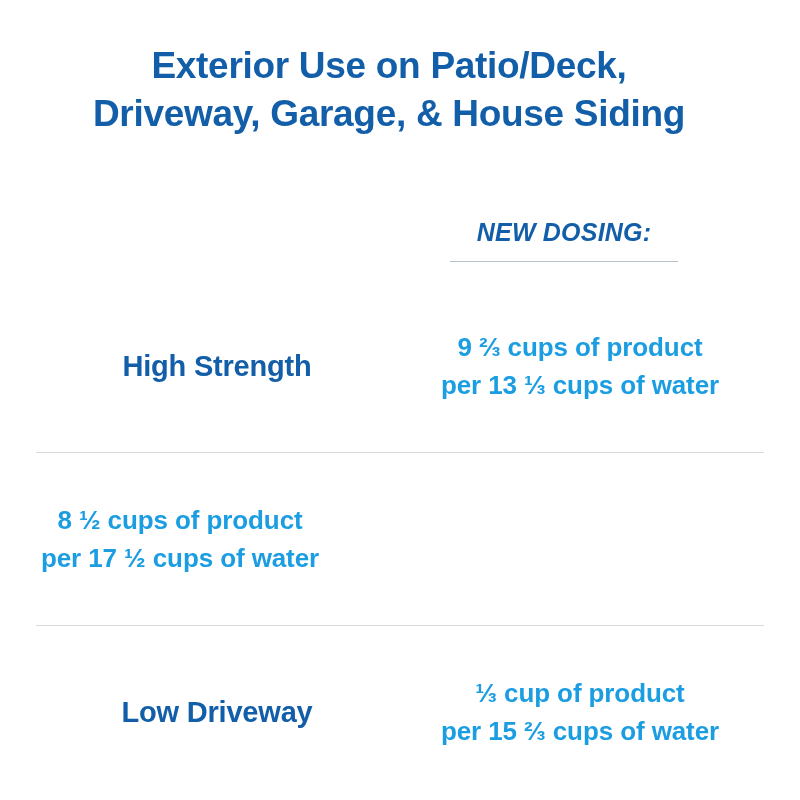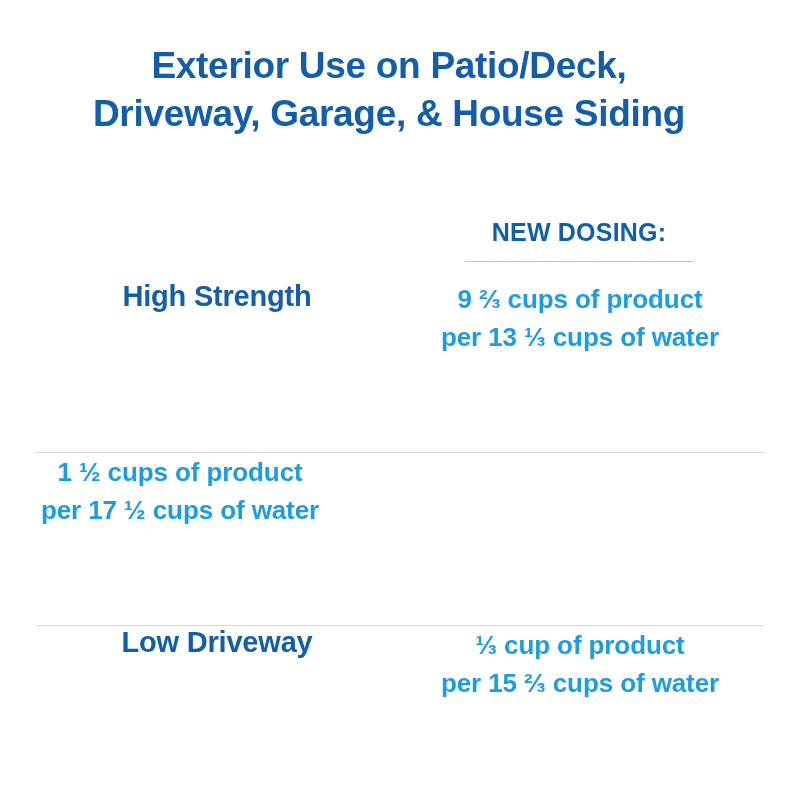--- a/index.html
+++ b/index.html
@@ -30,24 +30,25 @@
     font-weight: bold;
     font-size: 37px;
     line-height: 1.30;
     letter-spacing: -0.3px;
     white-space: nowrap;
   }
 
   
   .dosing-header {
     position: absolute;
-    left: 399px;
+    left: 384px;
     top: 218px;
     width: 360px;
     text-align: center;
+    font-style: italic;
   }
   .dosing-header .label {
     color: #125EA8;
     font-weight: bold;
     font-size: 25px;
     letter-spacing: 0.2px;
   }
   .dosing-rule {
     margin: 14px auto 0 auto;
     width: 228px;
@@ -58,21 +59,21 @@
   
   .table {
     position: absolute;
     left: 0;
     top: 280px;
     width: 800px;
   }
   .row {
     position: relative;
     display: flex;
-    align-items: flex-start;
+    align-items: center;
     height: 172px;
   }
   .row .strength {
     width: 400px;
     box-sizing: border-box;
     padding-left: 34px;
     color: #125EA8;
     font-weight: bold;
     font-size: 29px;
     text-align: center;
@@ -118,21 +119,21 @@
       <div class="dose">
         <div>9 ⅔ cups of product</div>
         <div>per 13 ⅓ cups of water</div>
       </div>
     </div>
 
     <div class="divider"></div>
 
     <div class="row">
       <div class="dose">
-        <div>1 ½  cups of product</div>
+        <div>8 ½  cups of product</div>
         <div>per 17 ½ cups of water</div>
       </div>
     </div>
 
     <div class="divider"></div>
 
     <div class="row">
       <div class="strength">Low Driveway</div>
       <div class="dose">
         <div>⅓ cup of product</div>

